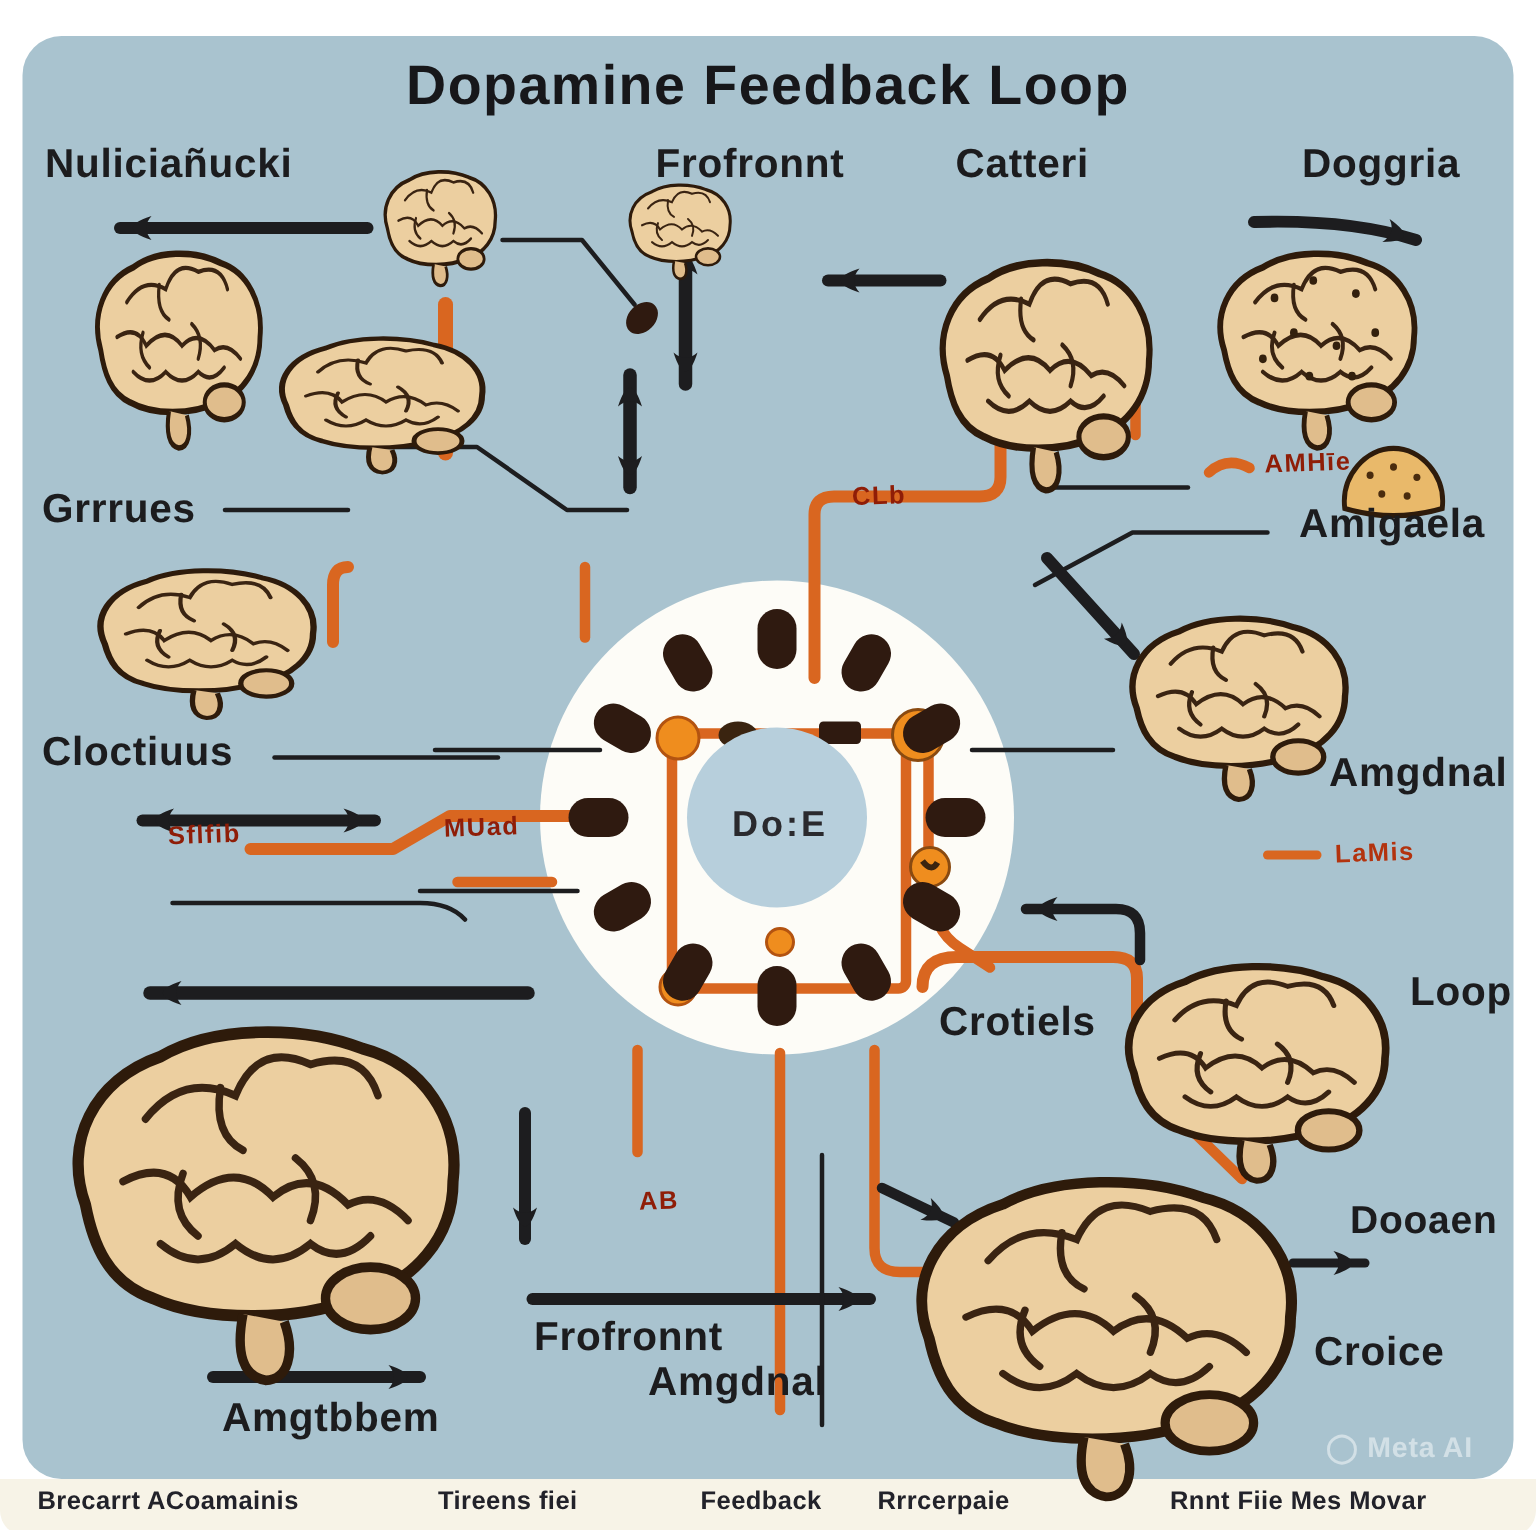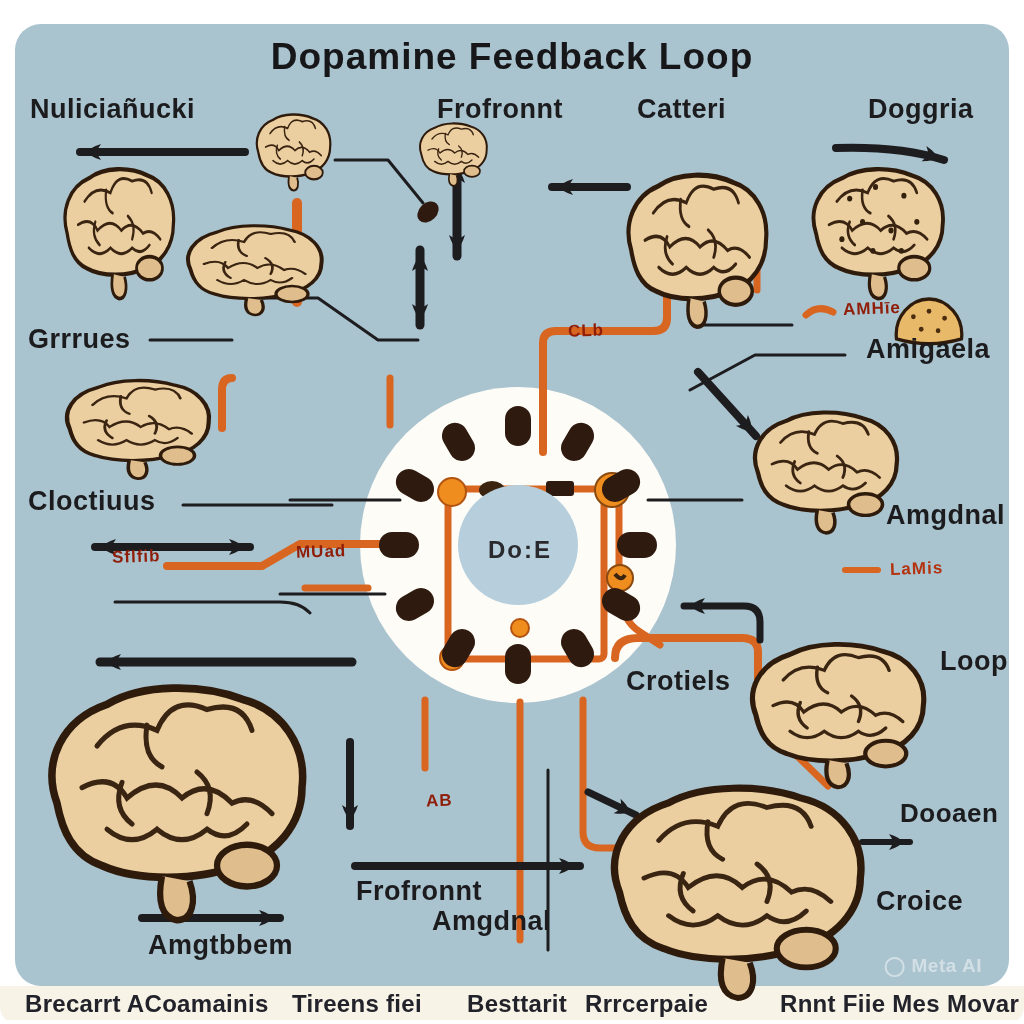--- a/index.html
+++ b/index.html
@@ -8,21 +8,21 @@
   .canvas{position:absolute;left:15px;top:24px;width:994px;height:962px;
           background:#a9c3cf;border-radius:26px;}
   .footerstrip{position:absolute;left:0;top:986px;width:1024px;height:34px;background:#f7f3e7;}
   .art{position:absolute;left:0;top:0;width:1024px;height:1024px;pointer-events:none;}
   .lbl{position:absolute;color:#1c1c1e;font-weight:bold;white-space:nowrap;line-height:1;}
   .title{top:38px;left:0;width:1024px;text-align:center;font-size:37px;letter-spacing:1px;color:#17171a;}
   .big{font-size:27px;letter-spacing:.5px;}
   .glitch{color:#8f1d07;font-size:17px;letter-spacing:1px;transform:rotate(-2deg);}
   .glitch-or{color:#b3330e;}
   .hubtxt{font-size:24px;letter-spacing:2px;color:#2a2a2e;}
-  .foot{top:992px;font-size:24px;color:#22222a;letter-spacing:.3px;}
+  .foot{top:992px;font-size:17px;color:#22222a;letter-spacing:.3px;}
   .watermark{top:956px;left:884px;font-size:19px;color:rgba(255,255,255,.48);font-weight:bold;letter-spacing:.5px;}
 </style>
 </head>
 <body>
 
 <div class="frame">
   <div class="canvas"></div>
   <div class="footerstrip"></div>
 
   <svg class="art" viewBox="0 0 1024 1024">
@@ -217,20 +217,20 @@
 
   <div class="lbl glitch" style="left:112px;top:548px;">Sflfib</div>
   <div class="lbl glitch" style="left:296px;top:543px;">MUad</div>
   <div class="lbl glitch" style="left:568px;top:322px;">CLb</div>
   <div class="lbl glitch" style="left:843px;top:300px;">AMHīe</div>
   <div class="lbl glitch glitch-or" style="left:890px;top:560px;">LaMis</div>
   <div class="lbl glitch" style="left:426px;top:792px;">AB</div>
 
   <div class="lbl foot" style="left:25px;">Brecarrt ACoamainis</div>
   <div class="lbl foot" style="left:292px;">Tireens fiei</div>
-  <div class="lbl foot" style="left:467px;">Besttarit</div>
+  <div class="lbl foot" style="left:467px;">Feedback</div>
   <div class="lbl foot" style="left:585px;">Rrrcerpaie</div>
   <div class="lbl foot" style="left:780px;">Rnnt Fiie Mes Movar</div>
 
   <div class="lbl watermark">
     <span>◯ </span><span>Meta AI</span>
   </div>
 </div>
 
 </body></html>

